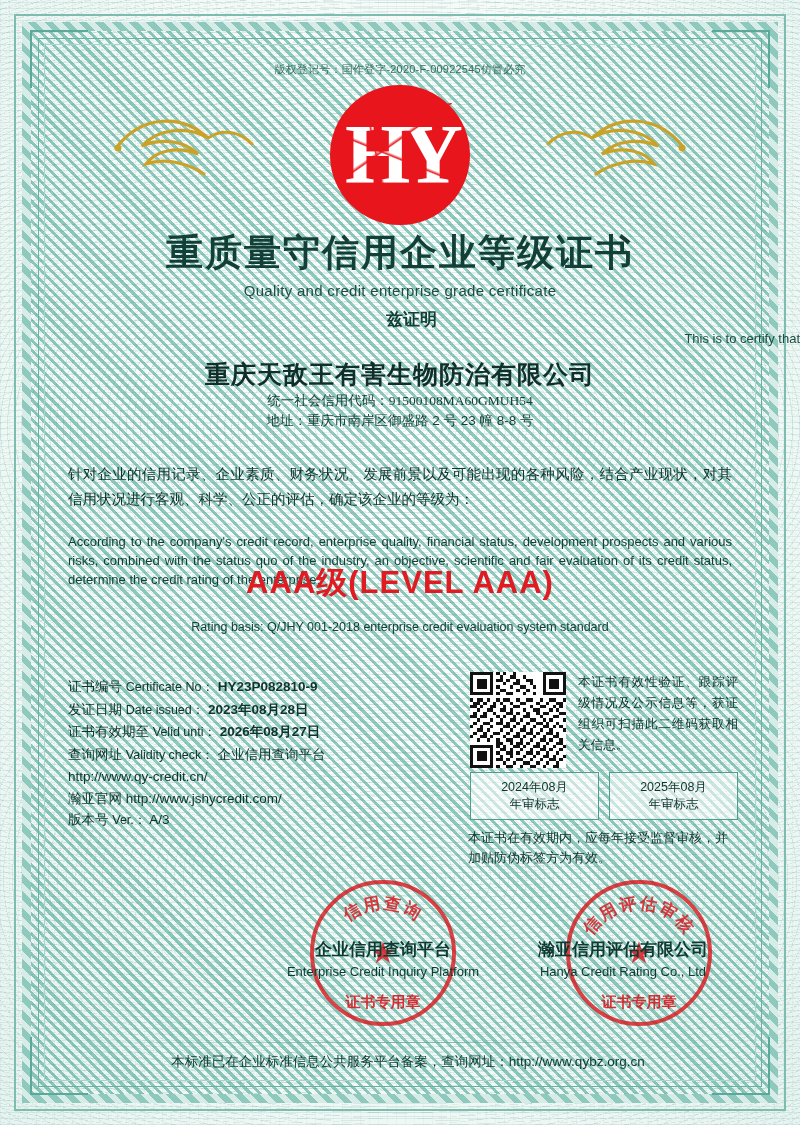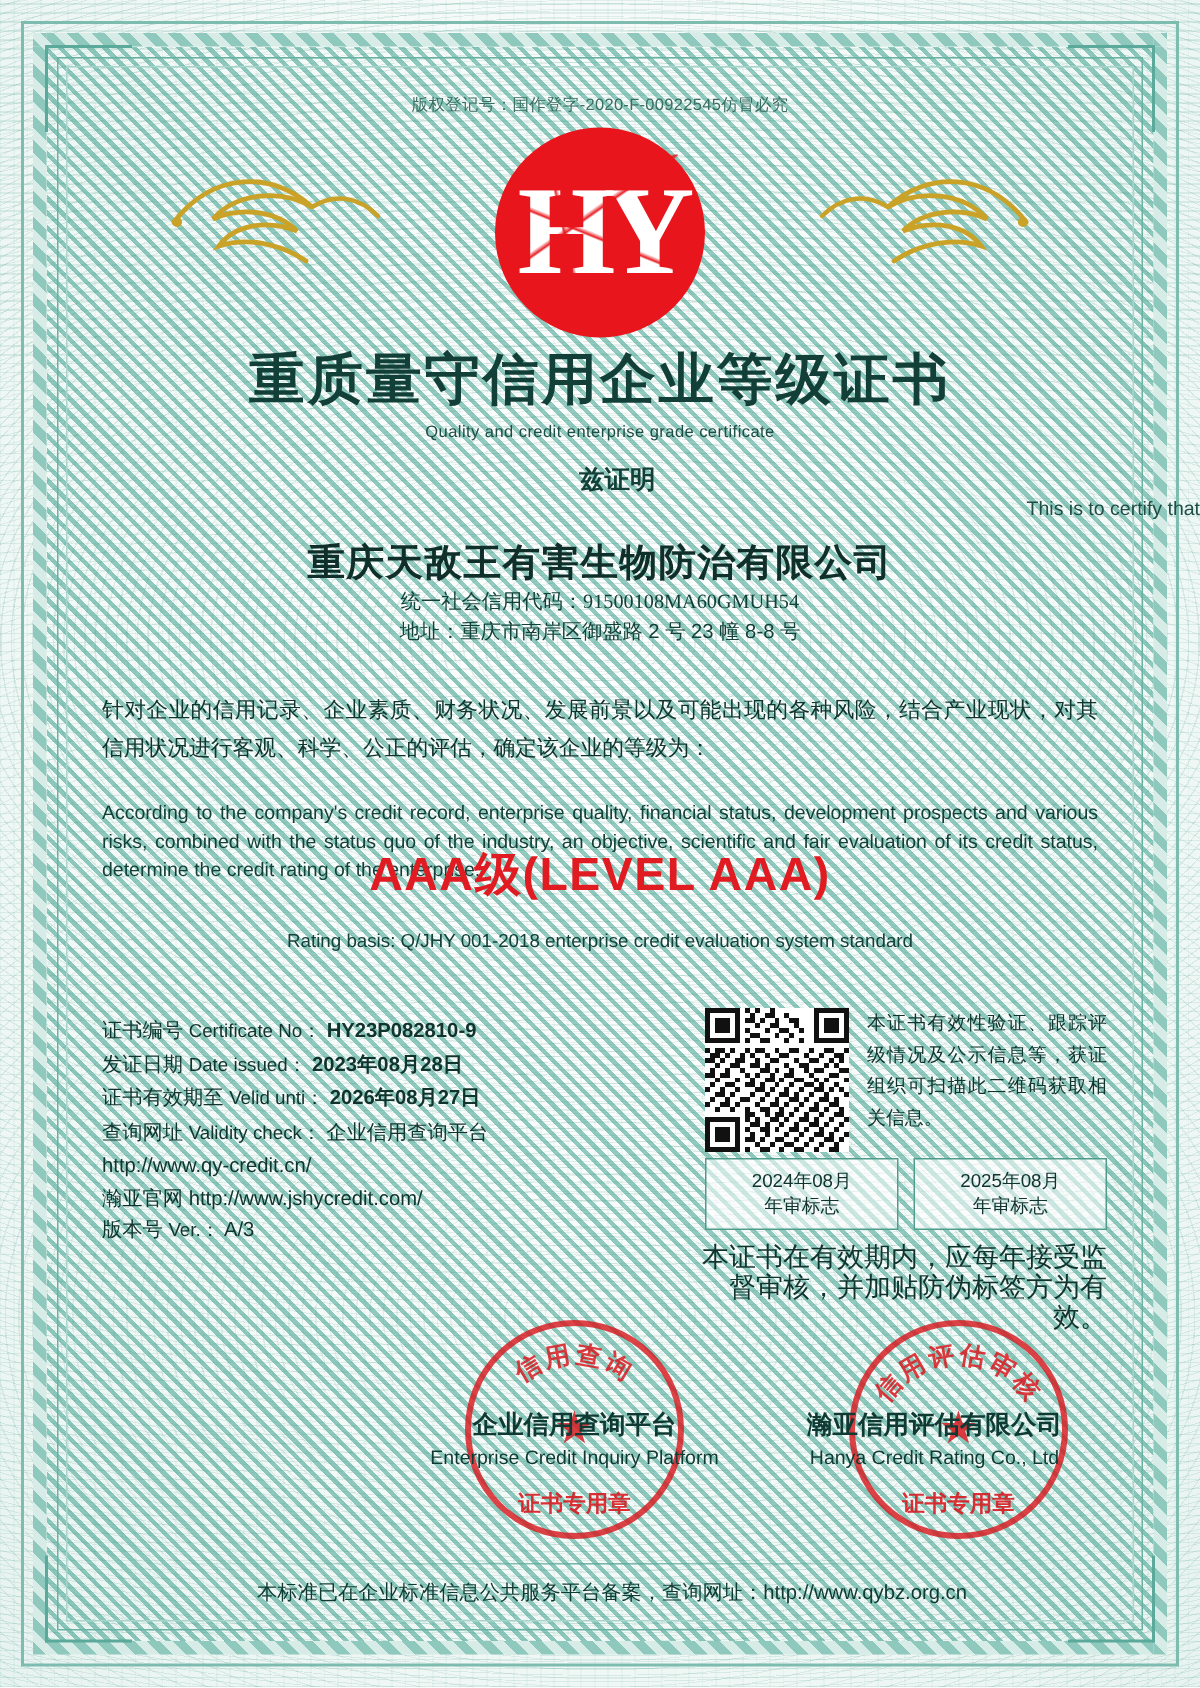--- a/index.html
+++ b/index.html
@@ -99,21 +99,21 @@
     pointer-events:none;
   }
 
   .title-cn{
     position:absolute;top:228px;left:0;right:0;text-align:center;
     font-family:"DejaVu Sans", sans-serif;
     font-size:37px;font-weight:bold;color:#123f37;letter-spacing:2px;
   }
   .title-en{
     position:absolute;top:282px;left:0;right:0;text-align:center;
-    font-size:11px;color:#1d4d45;letter-spacing:.3px;
+    font-size:15px;color:#1d4d45;letter-spacing:.3px;
   }
 
   .certify-cn{
     position:absolute;top:308px;left:0;right:0;text-align:center;
     font-size:17px;color:#123f37;font-weight:bold;margin-left:23px;
   }
   .certify-en{
     position:absolute;top:331px;left:0;right:0;text-align:right;
     font-size:13px;color:#1d4d45;
   }
@@ -176,21 +176,21 @@
     display:flex;gap:10px;
   }
   .year-box{
     flex:1;border:1px solid #4f9c8c;
     padding:6px 4px;text-align:center;
     font-size:12.5px;color:#10332e;line-height:17px;
     background:rgba(255,255,255,0.55);
   }
   .bottom-note{
     position:absolute;left:468px;top:828px;width:270px;
-    font-size:18px;line-height:20px;color:#10332e;text-align:right;
+    font-size:13px;line-height:20px;color:#10332e;text-align:left;
   }
 
   
   .seal{
     position:absolute;width:146px;height:146px;
   }
   .seal.left{left:310px;top:880px;}
   .seal.right{right:88px;top:880px;}
   .seal-ring{
     position:absolute;inset:0;border-radius:50%;

